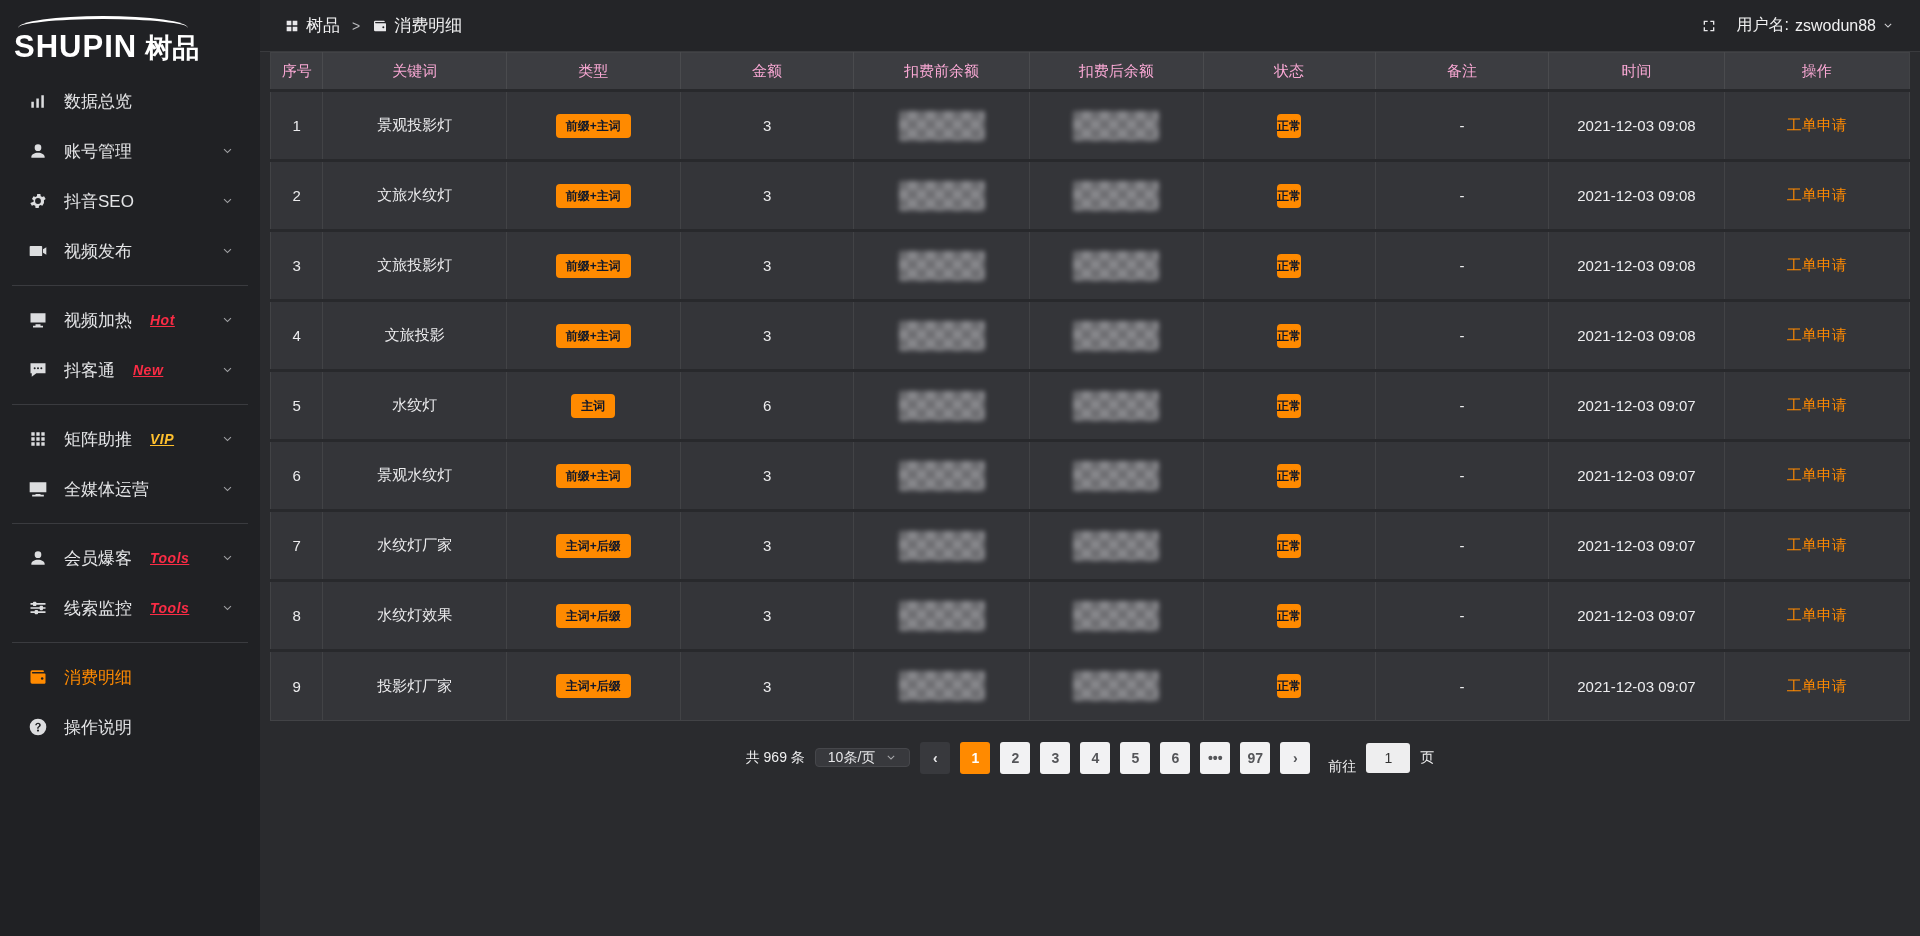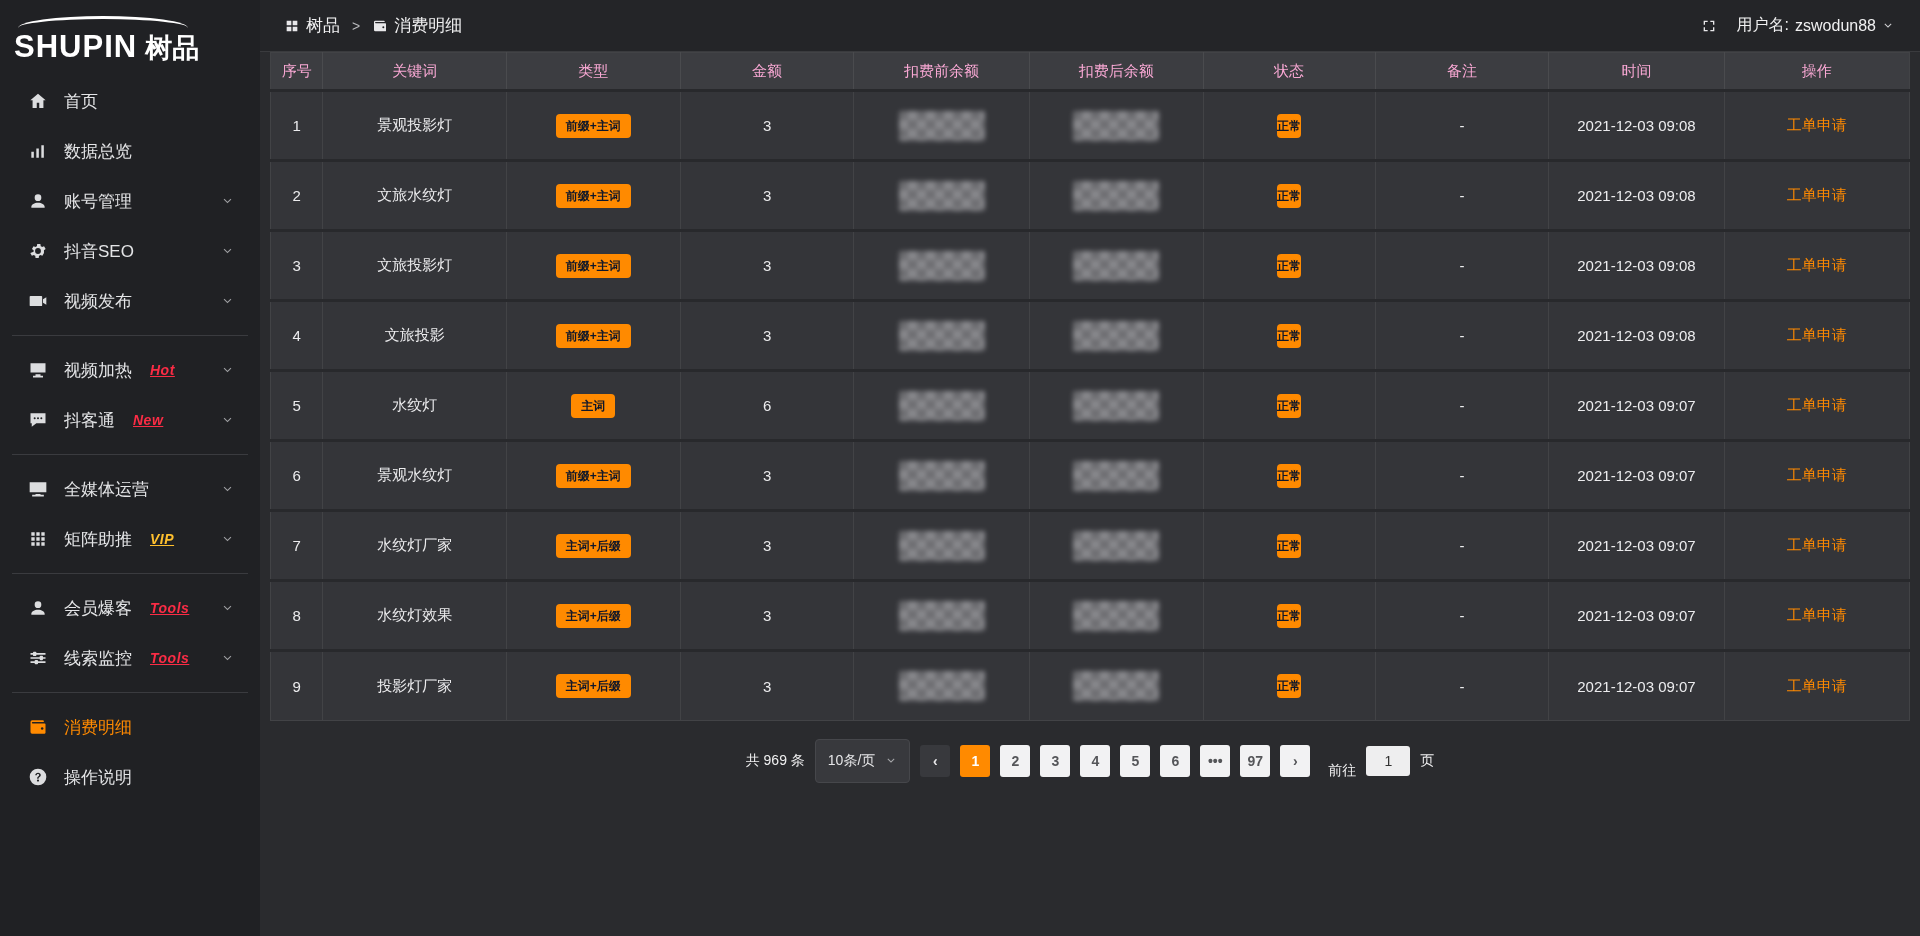--- a/index.html
+++ b/index.html
@@ -64,21 +64,21 @@
   .status-badge { padding:6px 0; }
   .censor { width:86px; height:30px; margin:0 auto; border-radius:2px; opacity:.85;
        background:repeating-conic-gradient(#98989c 0% 25%, #77777b 0% 50%);
        background-size:18px 18px; filter:blur(2.5px); }
   .action-link { color:#ff8a00; cursor:pointer; text-decoration:none; font-size:15px; }
 
   
   .pagination { margin-top:18px; display:flex; align-items:center; justify-content:center;
                 gap:10px; font-size:14px; color:#f0f0f1; }
   .page-size { display:inline-flex; align-items:center; gap:10px; background:#38393d;
-               border:1px solid #46474b; border-radius:4px; height:44px; padding:0 12px;
+               border:1px solid #46474b; border-radius:4px; height:19px; padding:0 12px;
                cursor:pointer; color:#e6e6e8; font-size:14px; }
   .page-size svg { width:11px; height:11px; color:#a7a8ab; }
   .pg-btn { min-width:30px; height:32px; border:none; border-radius:3px; font-size:14px;
             font-weight:700; cursor:pointer; background:#f2f2f3; color:#555659;
             font-family:inherit; padding:0 6px; }
   .pg-btn.dark { background:#38393d; color:#e8e8ea; }
   .pg-btn.active { background:#ff8a00; color:#fff; }
   .goto-label { margin-left:8px;margin-top:19px; }
   .goto-input { width:44px; height:30px; border:none; border-radius:3px; background:#eeeeef;
                 color:#333; text-align:center; font-size:14px; font-family:inherit; }
@@ -98,28 +98,20 @@
       <div class="logo-arc"></div>
       <div class="logo-text">
         <span class="logo-en">SHUPIN</span>
         <span class="logo-cn">树品</span>
       </div>
     </div>
     <nav id="side-nav">
         <div class="nav-item">
     <span class="nicon">
             <svg viewBox="0 0 24 24" fill="currentColor">
-              <path d="M12 3.2 2.8 11h2.7v9.3h5V14h3v6.3h5V11h2.7z"></path>
-            </svg>
-          </span>
-    <span class="nlabel">首页</span>
-  </div>
-        <div class="nav-item">
-    <span class="nicon">
-            <svg viewBox="0 0 24 24" fill="currentColor">
               <path d="M4 13h3v7H4zM10 9h3v11h-3zM16 5h3v15h-3z"></path>
             </svg>
           </span>
     <span class="nlabel">数据总览</span>
   </div>
         <div class="nav-item">
     <span class="nicon">
             <svg viewBox="0 0 24 24" fill="currentColor">
               <path d="M12 12a4 4 0 1 0-4-4 4 4 0 0 0 4 4zm0 2c-4.4 0-8 2.2-8 5v1h16v-1c0-2.8-3.6-5-8-5z"></path>
             </svg>
@@ -186,39 +178,39 @@
           <span class="nav-chev">
             <svg viewBox="0 0 24 24" fill="currentColor">
               <path d="M12 15.4 4.9 8.3l1.4-1.4L12 12.6l5.7-5.7 1.4 1.4z"></path>
             </svg>
           </span>
         </div>
         <div class="nav-divider"></div>
         <div class="nav-item">
     <span class="nicon">
             <svg viewBox="0 0 24 24" fill="currentColor">
-              <path d="M2 4h20v12H2zM9 18h6v1h4v2H5v-2h4z"></path>
-            </svg>
-          </span>
-    <span class="nlabel">全媒体运营</span>
-  <span class="nav-chev">
-            <svg viewBox="0 0 24 24" fill="currentColor">
-              <path d="M12 15.4 4.9 8.3l1.4-1.4L12 12.6l5.7-5.7 1.4 1.4z"></path>
-            </svg>
-          </span>
-        </div>
-        <div class="nav-item">
-    <span class="nicon">
-            <svg viewBox="0 0 24 24" fill="currentColor">
               <path d="M4 4h4v4H4zM10 4h4v4h-4zM16 4h4v4h-4zM4 10h4v4H4zM10 10h4v4h-4zM16 10h4v4h-4zM4 16h4v4H4zM10 16h4v4h-4zM16 16h4v4h-4z"></path>
             </svg>
           </span>
     <span class="nlabel">矩阵助推</span>
   <span class="nav-tag" style="color: rgb(255, 192, 46);">VIP</span>
           <span class="nav-chev">
+            <svg viewBox="0 0 24 24" fill="currentColor">
+              <path d="M12 15.4 4.9 8.3l1.4-1.4L12 12.6l5.7-5.7 1.4 1.4z"></path>
+            </svg>
+          </span>
+        </div>
+        <div class="nav-item">
+    <span class="nicon">
+            <svg viewBox="0 0 24 24" fill="currentColor">
+              <path d="M2 4h20v12H2zM9 18h6v1h4v2H5v-2h4z"></path>
+            </svg>
+          </span>
+    <span class="nlabel">全媒体运营</span>
+  <span class="nav-chev">
             <svg viewBox="0 0 24 24" fill="currentColor">
               <path d="M12 15.4 4.9 8.3l1.4-1.4L12 12.6l5.7-5.7 1.4 1.4z"></path>
             </svg>
           </span>
         </div>
         <div class="nav-divider"></div>
         <div class="nav-item">
     <span class="nicon">
             <svg viewBox="0 0 24 24" fill="currentColor">
               <path d="M12 12a4 4 0 1 0-4-4 4 4 0 0 0 4 4zm0 2c-4.4 0-8 2.2-8 5v1h16v-1c0-2.8-3.6-5-8-5z"></path>

